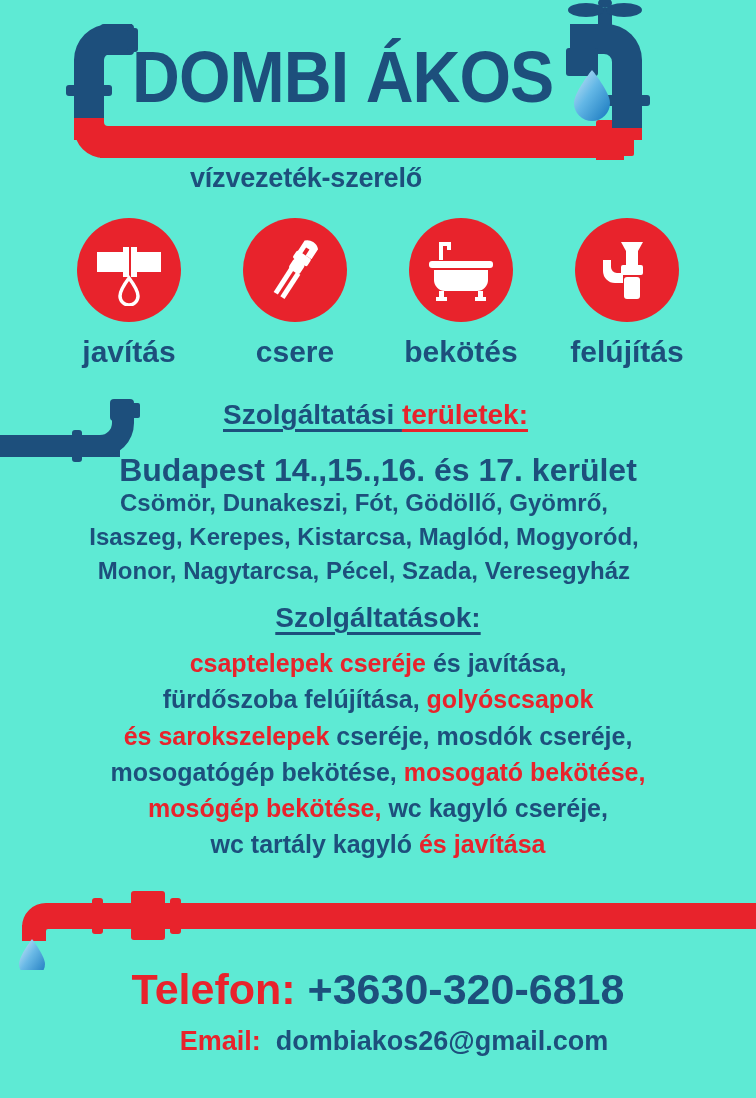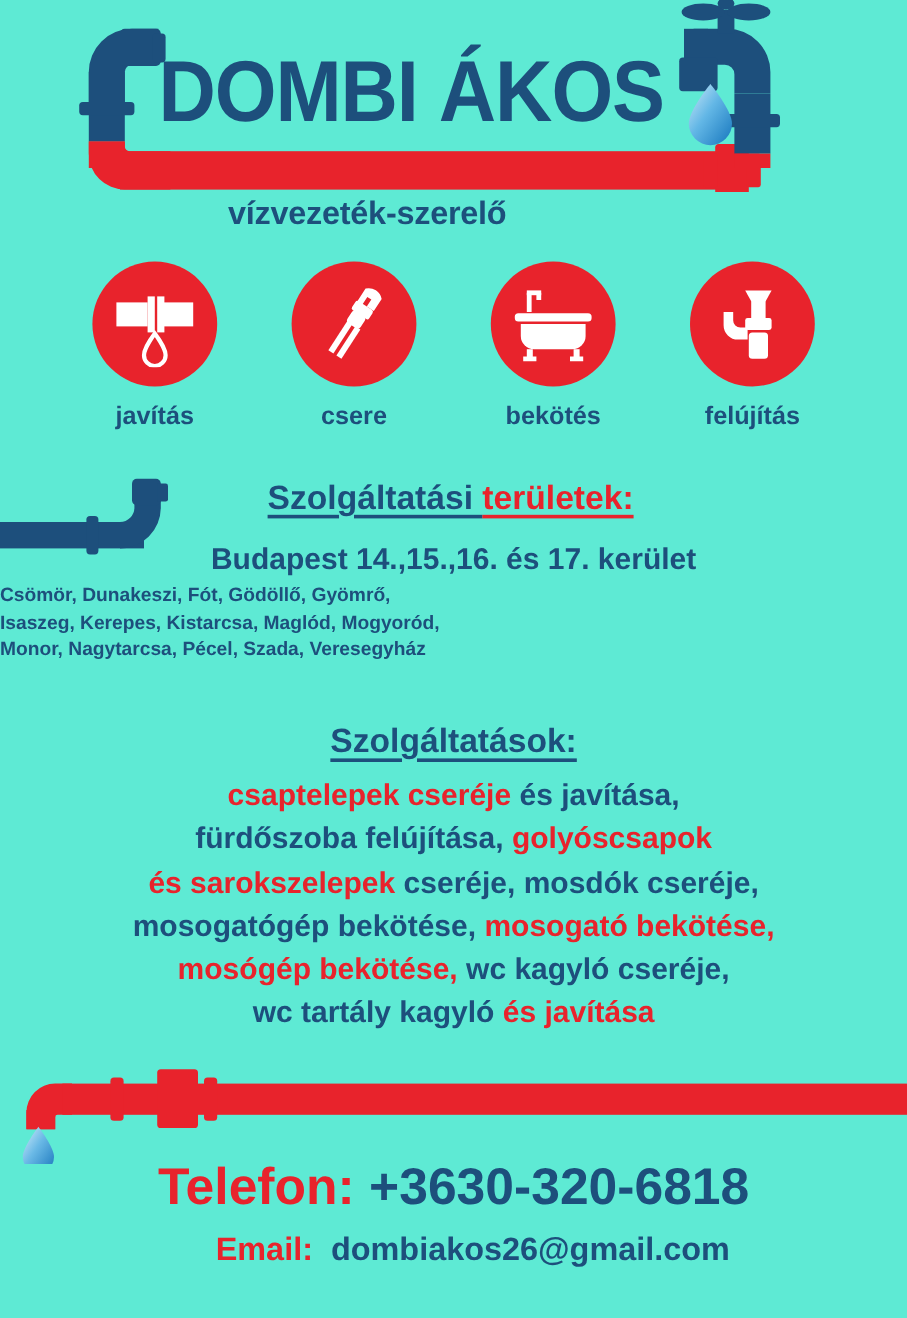--- a/index.html
+++ b/index.html
@@ -70,21 +70,21 @@
     align-items:center;
   }
   .icon-circle{
     width:104px;height:104px;
     border-radius:50%;
     background:#e8232c;
     display:flex;align-items:center;justify-content:center;
   }
   .icon-label{
     margin-top:13px;
-    font-size:21px;
+    font-size:30px;
     font-weight:bold;
     color:#1d4f7c;
     white-space:nowrap;
   }
 
   
   #areas-heading{
     position:absolute;
     left:0; top:399px; width:751px;
     text-align:center;
@@ -96,28 +96,28 @@
   #pipe-deco{
     position:absolute;
     left:0; top:395px;
     width:200px; height:70px;
   }
 
   #areas-main{
     position:absolute;
     left:0; top:452px; width:756px;
     text-align:center;
-    font-size:25px; font-weight:bold;
+    font-size:32px; font-weight:bold;
     color:#1d4f7c;
   }
   #areas-list{
     position:absolute;
     left:0; top:486px; width:728px;
-    text-align:left;
-    font-size:16px; font-weight:bold;
+    text-align:center;
+    font-size:24px; font-weight:bold;
     color:#1d4f7c;
     line-height:1.42;
   }
 
   #services-heading{
     position:absolute;
     left:0; top:602px; width:756px;
     text-align:center;
     font-size:28px; font-weight:bold;
     color:#1d4f7c;

